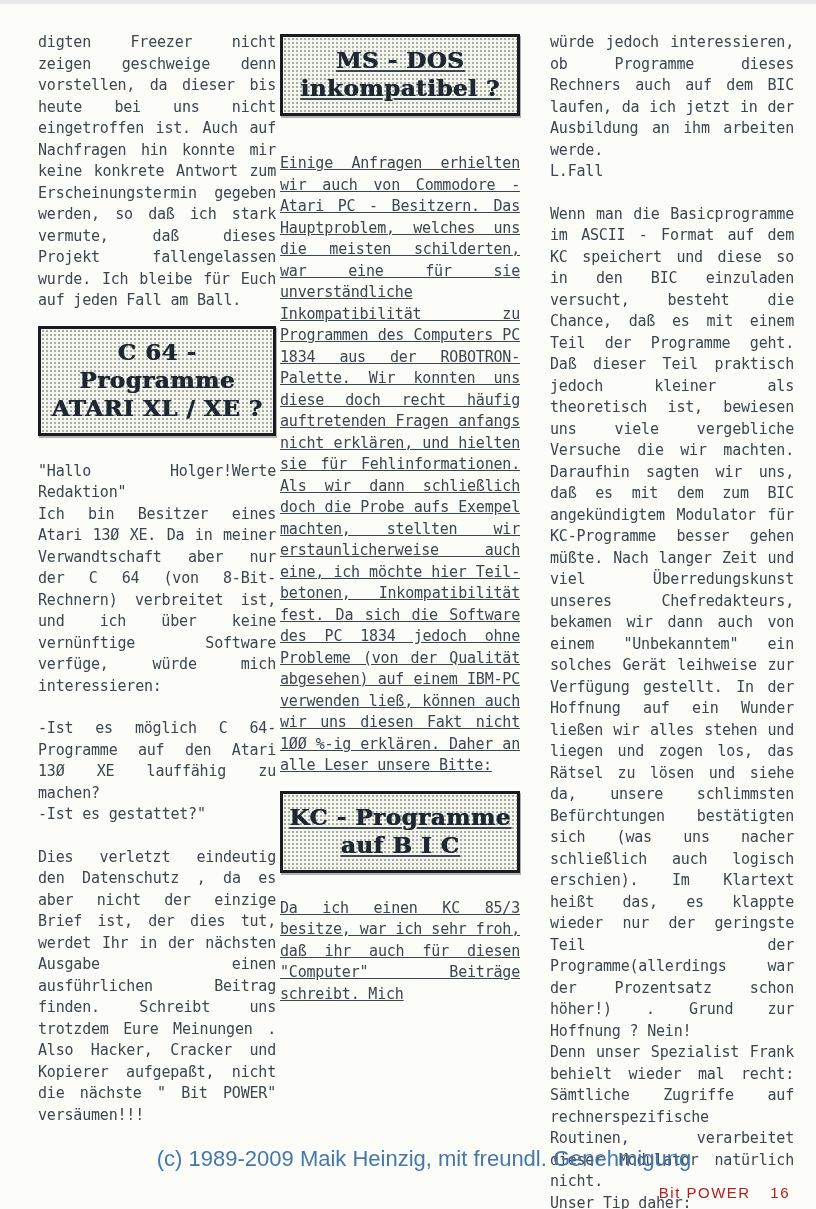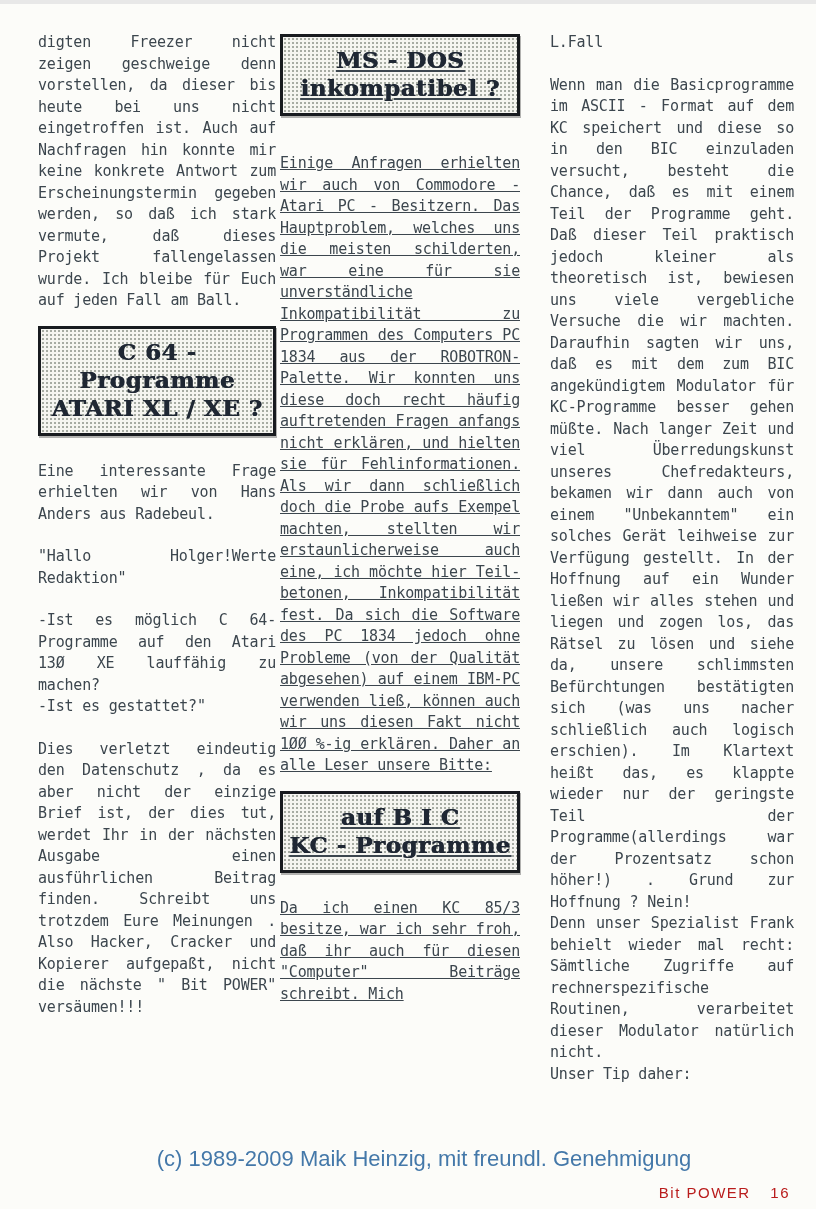--- a/index.html
+++ b/index.html
@@ -86,44 +86,45 @@
 <div class="page">
 
   <div class="col" id="col1">
     <p>digten Freezer nicht zeigen geschweige denn vorstellen, da dieser bis heute bei uns nicht eingetroffen ist. Auch auf Nachfragen hin konnte mir keine konkrete Antwort zum Erscheinungstermin gegeben werden, so daß ich stark vermute, daß dieses Projekt fallengelassen wurde. Ich bleibe für Euch auf jeden Fall am Ball.</p>
 
     <div class="hbox mid">
       <span class="hl">C 64 - Programme</span>
       <span class="hl">ATARI XL / XE ?</span>
     </div>
 
-    <p>Eine interessante Frage erhielten wir von Hans Anders aus Radebeul.</p>
     <p class="gap">"Hallo Holger!Werte Redaktion"</p>
+    <p>Ich bin Besitzer eines Atari 13Ø XE. Da in meiner Verwandtschaft aber nur der C 64 (von 8-Bit-Rechnern) verbreitet ist, und ich über keine vernünftige Software verfüge, würde mich interessieren:</p>
     <p class="gap">-Ist es möglich C 64-Programme auf den Atari 13Ø XE lauffähig zu machen?</p>
     <p>-Ist es gestattet?"</p>
     <p class="gap">Dies verletzt eindeutig den Datenschutz , da es aber nicht der einzige Brief ist, der dies tut, werdet Ihr in der nächsten Ausgabe einen ausführlichen Beitrag finden. Schreibt uns trotzdem Eure Meinungen . Also Hacker, Cracker und Kopierer aufgepaßt, nicht die nächste " Bit POWER" versäumen!!!</p>
   </div>
 
   <div class="col" id="col2">
     <div class="hbox top">
       <span class="hl">MS - DOS</span>
       <span class="hl">inkompatibel ?</span>
     </div>
 
     <p>Einige Anfragen erhielten wir auch von Commodore - Atari PC - Besitzern. Das Hauptproblem, welches uns die meisten schilderten, war eine für sie unverständliche Inkompatibilität zu Programmen des Computers PC 1834 aus der ROBOTRON-Palette. Wir konnten uns diese doch recht häufig auftretenden Fragen anfangs nicht erklären, und hielten sie für Fehlinformationen. Als wir dann schließlich doch die Probe aufs Exempel machten, stellten wir erstaunlicherweise auch eine, ich möchte hier Teil- betonen, Inkompatibilität fest. Da sich die Software des PC 1834 jedoch ohne Probleme (von der Qualität abgesehen) auf einem IBM-PC verwenden ließ, können auch wir uns diesen Fakt nicht 1ØØ %-ig erklären. Daher an alle Leser unsere Bitte:</p>
 
     <div class="hbox mid">
+      <span class="hl">KC - Programme</span>
       <span class="hl">auf B I C</span>
-      <span class="hl">KC - Programme</span>
     </div>
 
     <p>Da ich einen KC 85/3 besitze, war ich sehr froh, daß ihr auch für diesen "Computer" Beiträge schreibt. Mich</p>
   </div>
 
   <div class="col" id="col3">
+    <p>würde jedoch interessieren, ob Programme dieses Rechners auch auf dem BIC laufen, da ich jetzt in der Ausbildung an ihm arbeiten werde.</p>
     <p>L.Fall</p>
     <p class="gap">Wenn man die Basicprogramme im ASCII - Format auf dem KC speichert und diese so in den BIC einzuladen versucht, besteht die Chance, daß es mit einem Teil der Programme geht. Daß dieser Teil praktisch jedoch kleiner als theoretisch ist, bewiesen uns viele vergebliche Versuche die wir machten. Daraufhin sagten wir uns, daß es mit dem zum BIC angekündigtem Modulator für KC-Programme besser gehen müßte. Nach langer Zeit und viel Überredungskunst unseres Chefredakteurs, bekamen wir dann auch von einem "Unbekanntem" ein solches Gerät leihweise zur Verfügung gestellt. In der Hoffnung auf ein Wunder ließen wir alles stehen und liegen und zogen los, das Rätsel zu lösen und siehe da, unsere schlimmsten Befürchtungen bestätigten sich (was uns nacher schließlich auch logisch erschien). Im Klartext heißt das, es klappte wieder nur der geringste Teil der Programme(allerdings war der Prozentsatz schon höher!) . Grund zur Hoffnung ? Nein!</p>
     <p>Denn unser Spezialist Frank behielt wieder mal recht: Sämtliche Zugriffe auf rechnerspezifische Routinen, verarbeitet dieser Modulator natürlich nicht.</p>
     <p>Unser Tip daher:</p>
 
   </div>
 
   <div class="footer-copy">(c) 1989-2009 Maik Heinzig, mit freundl. Genehmigung</div>
 
   <div class="page-num">

